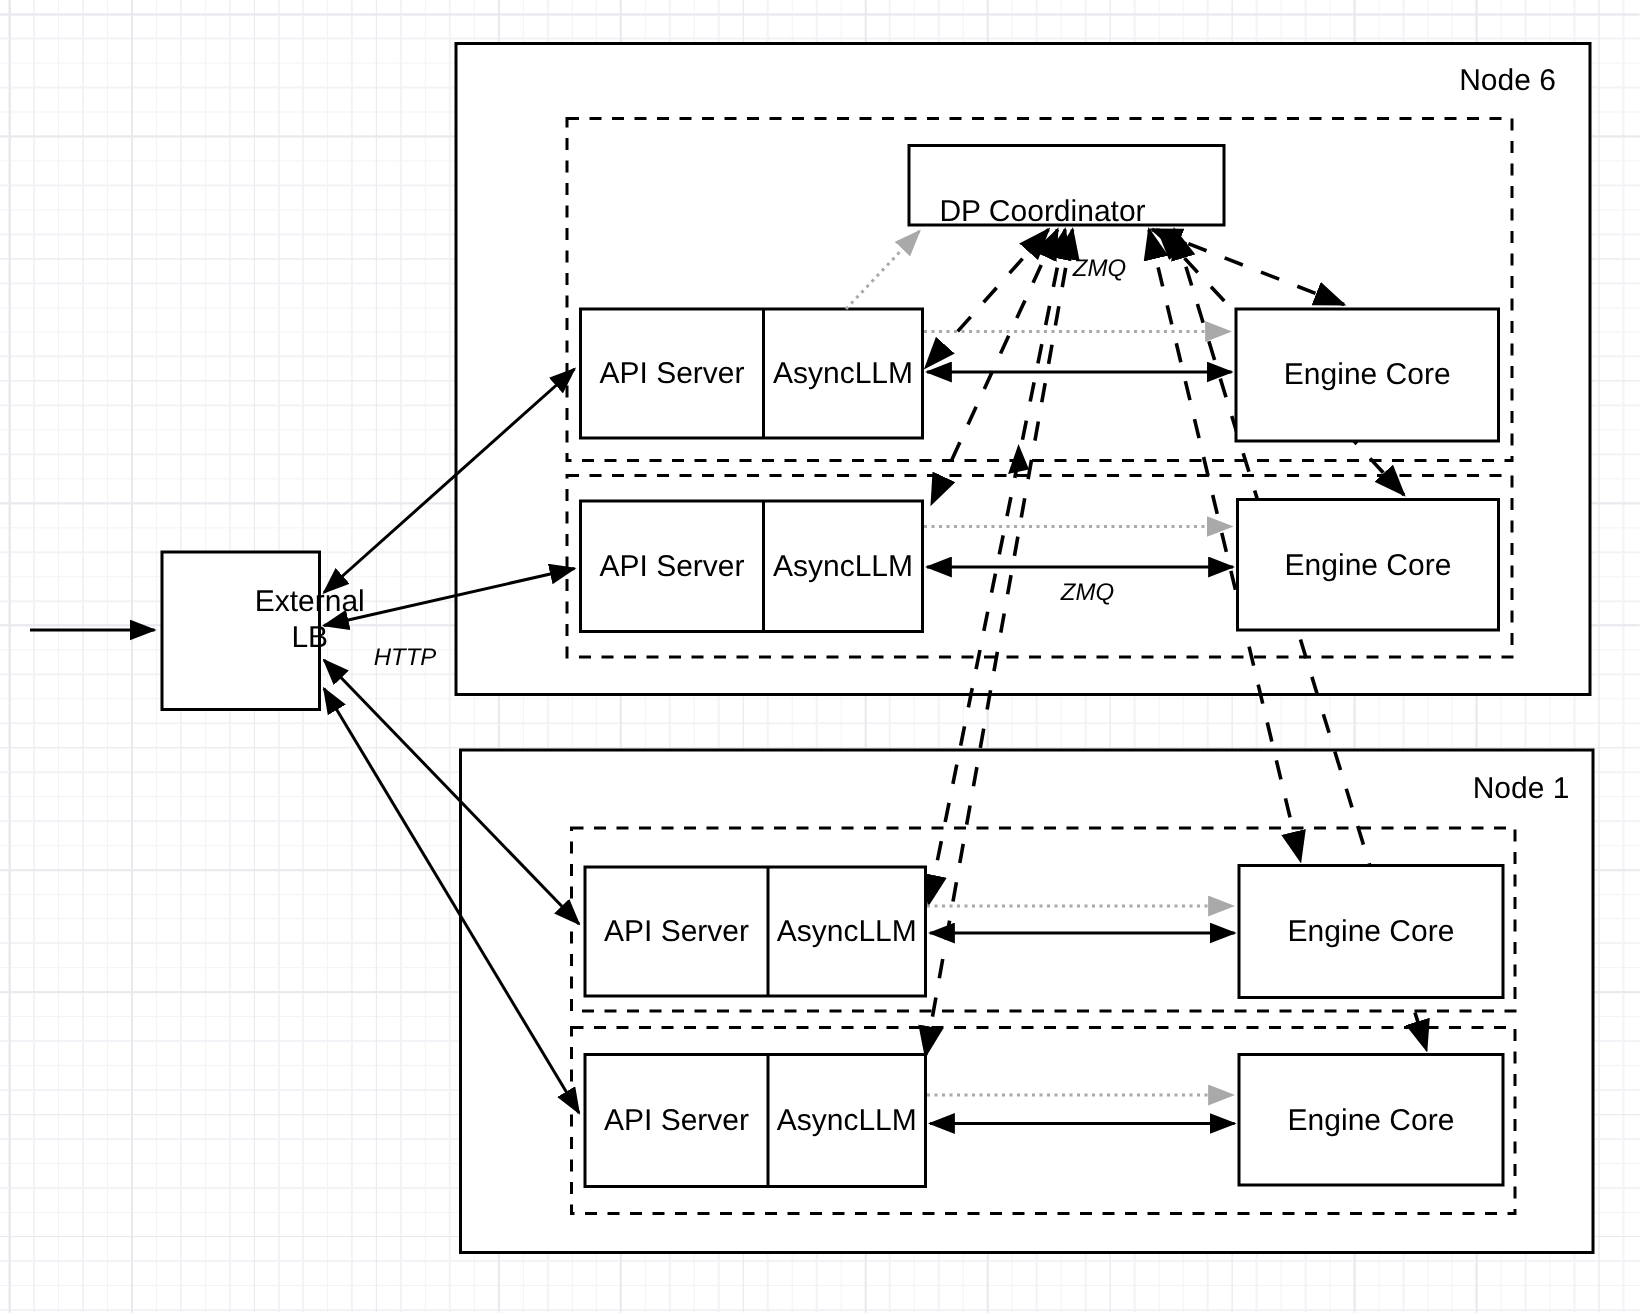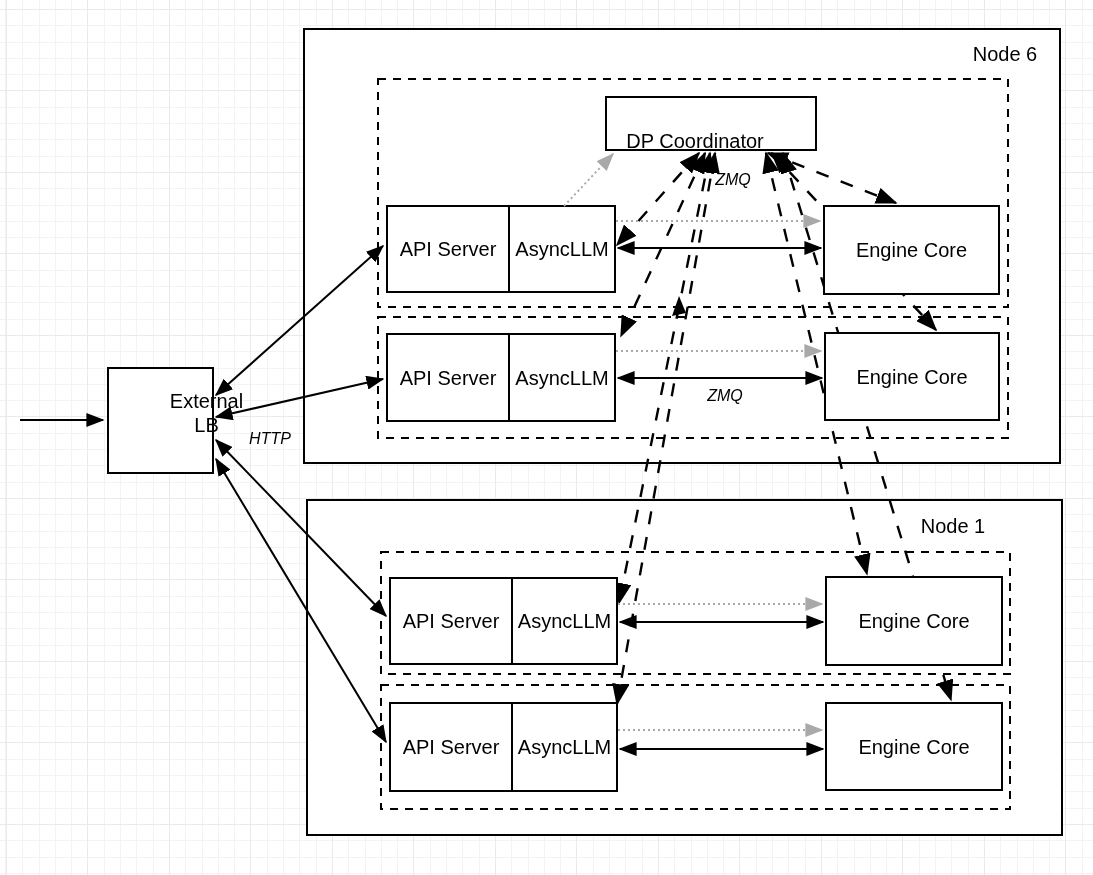--- a/index.html
+++ b/index.html
@@ -94,21 +94,21 @@
   <g stroke="#000" stroke-width="2" fill="none">
     <line x1="20" y1="420" x2="103" y2="420" marker-end="url(#ab)"></line>
     <line x1="216" y1="395" x2="383" y2="246" marker-start="url(#ab)" marker-end="url(#ab)"></line>
     <line x1="216" y1="417" x2="383" y2="379" marker-start="url(#ab)" marker-end="url(#ab)"></line>
     <line x1="216" y1="440" x2="386" y2="616" marker-start="url(#ab)" marker-end="url(#ab)"></line>
     <line x1="216" y1="459" x2="386" y2="742" marker-start="url(#ab)" marker-end="url(#ab)"></line>
   </g>
 </svg>
 
 <div class="lbl" style="left:960px;top:43px;width:90px;height:22px;">Node 6</div>
-<div class="lbl" style="left:908px;top:515px;width:90px;height:22px;">Node 1</div>
+<div class="lbl" style="left:969px;top:515px;width:90px;height:22px;">Node 1</div>
 
 <div class="lbl box-label" style="left:606px;top:114px;width:178px;height:53px;">DP Coordinator</div>
 
 <div class="lbl box-label" style="left:387px;top:206px;width:122px;height:86px;">API Server</div>
 <div class="lbl box-label" style="left:509px;top:206px;width:106px;height:86px;">AsyncLLM</div>
 <div class="lbl box-label" style="left:824px;top:206px;width:175px;height:88px;">Engine Core</div>
 
 <div class="lbl box-label" style="left:387px;top:334px;width:122px;height:87px;">API Server</div>
 <div class="lbl box-label" style="left:509px;top:334px;width:106px;height:87px;">AsyncLLM</div>
 <div class="lbl box-label" style="left:825px;top:333px;width:174px;height:87px;">Engine Core</div>

